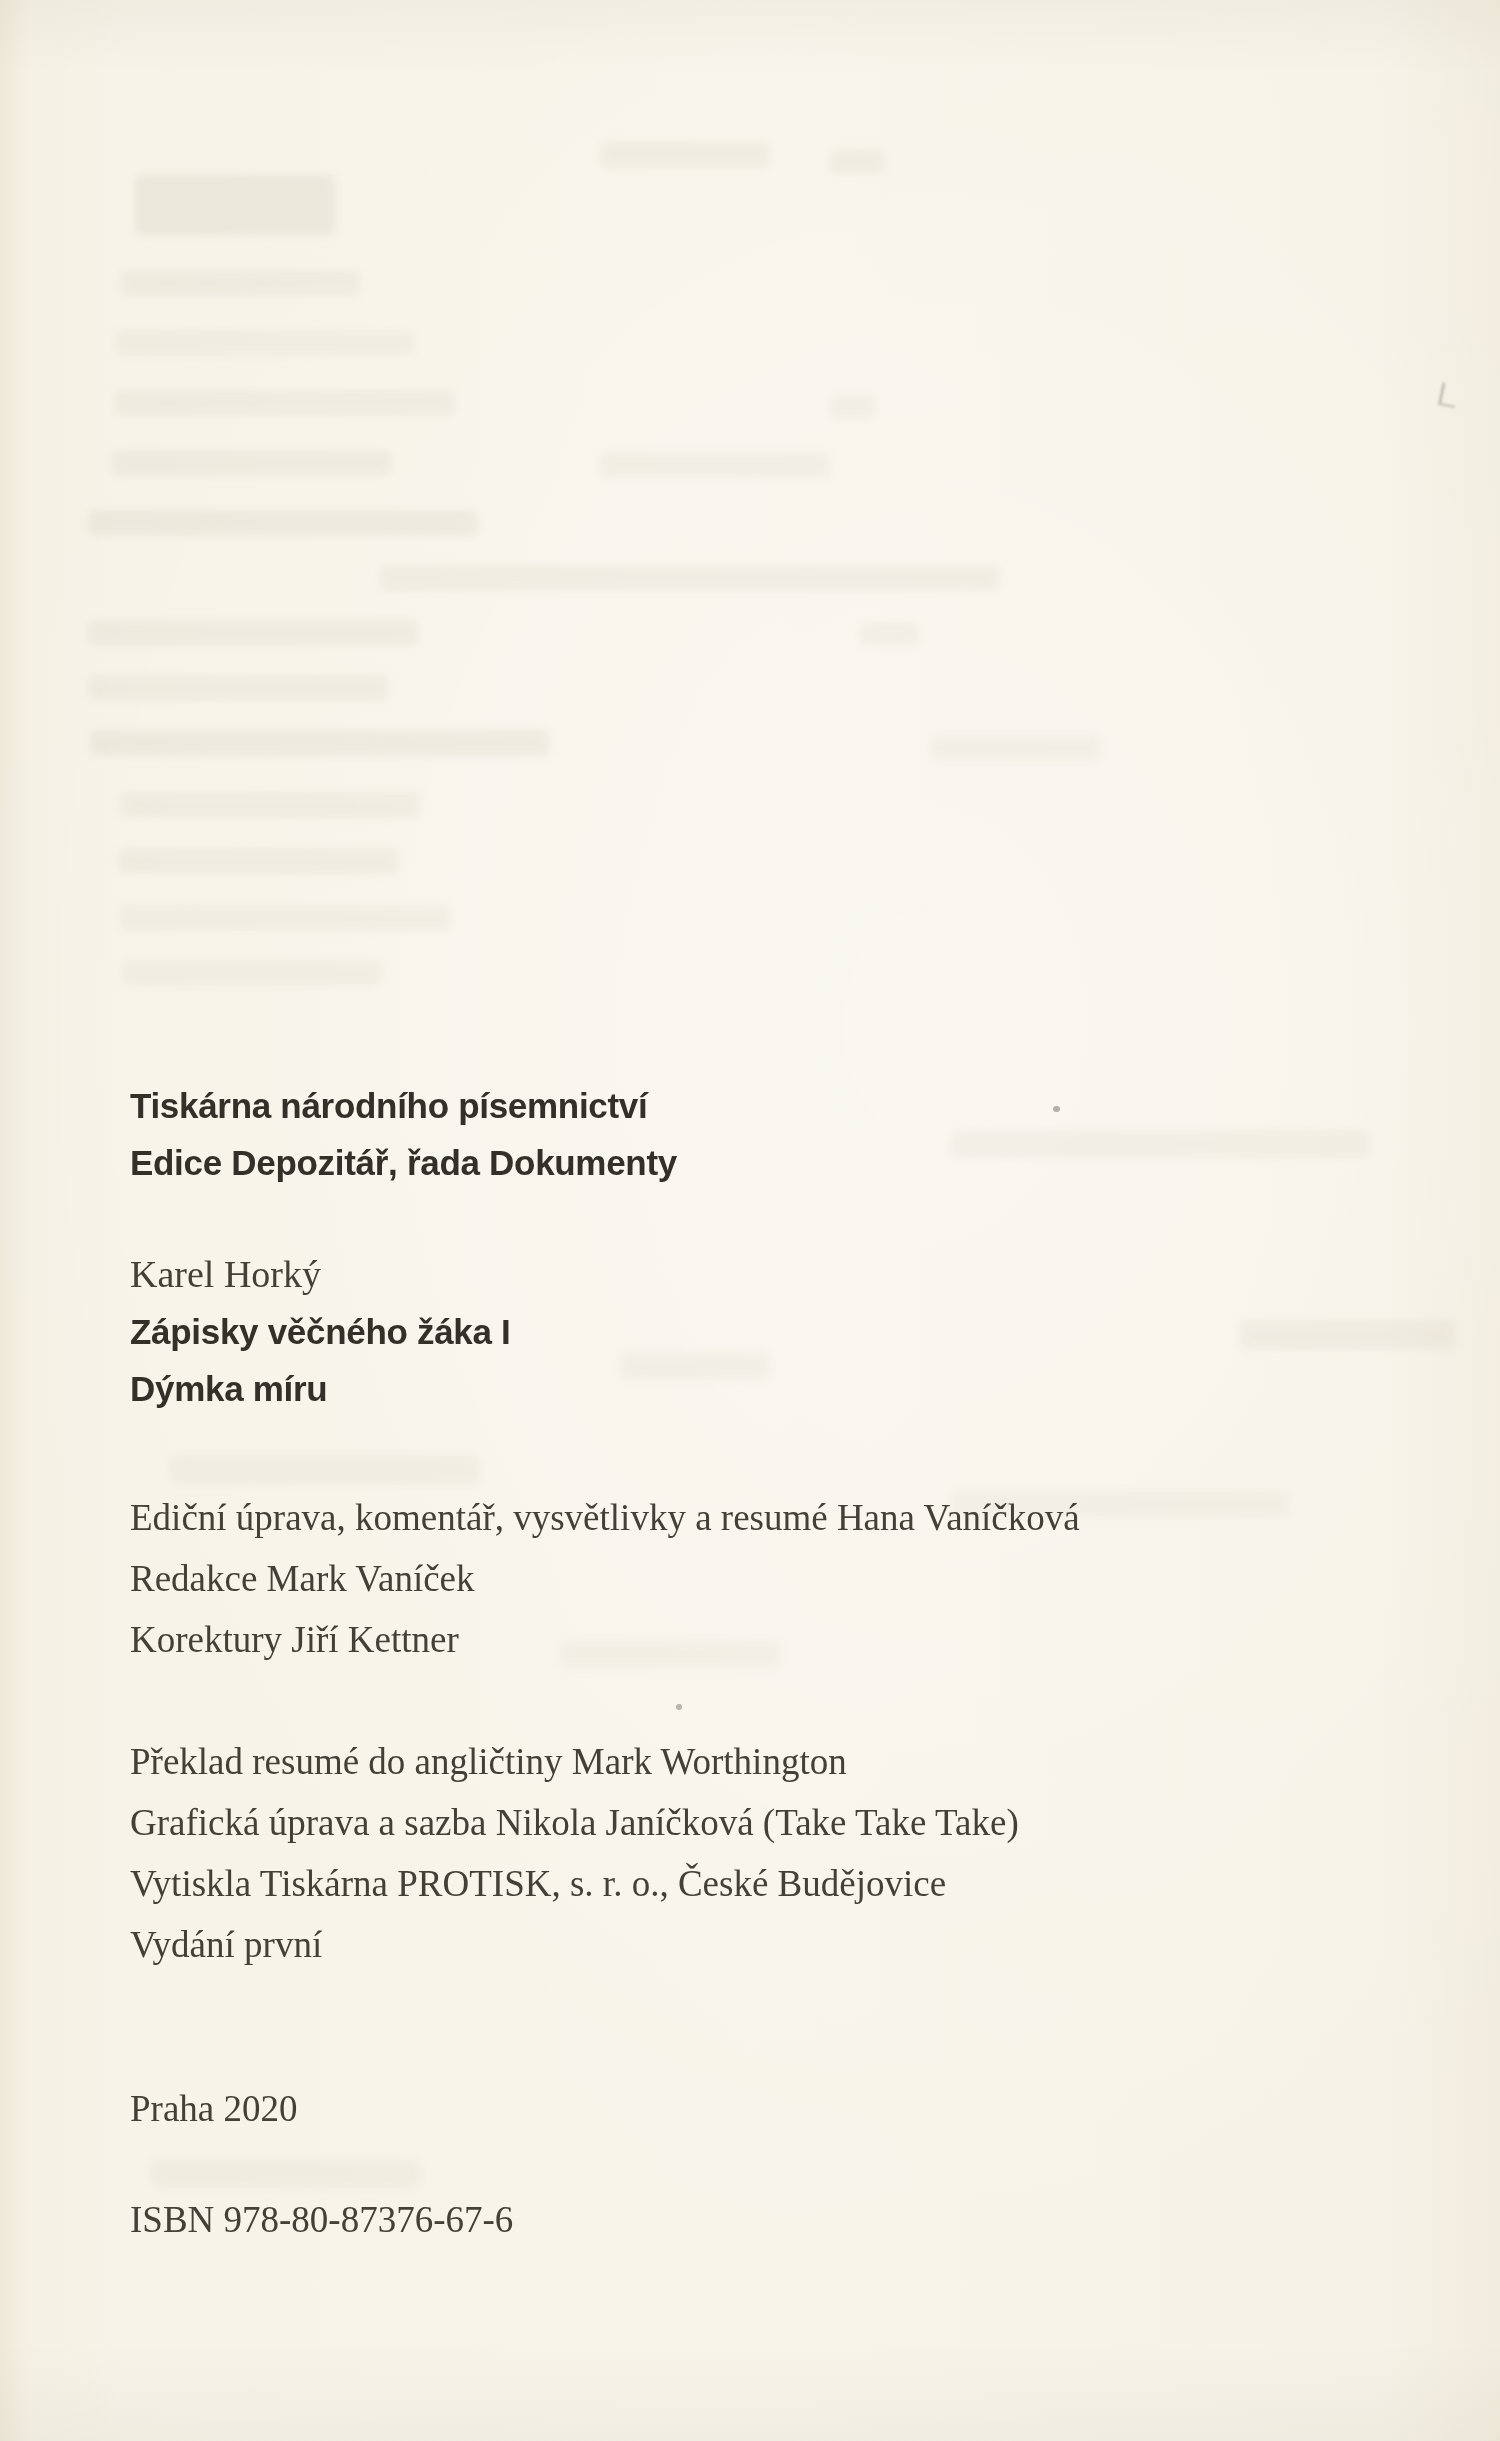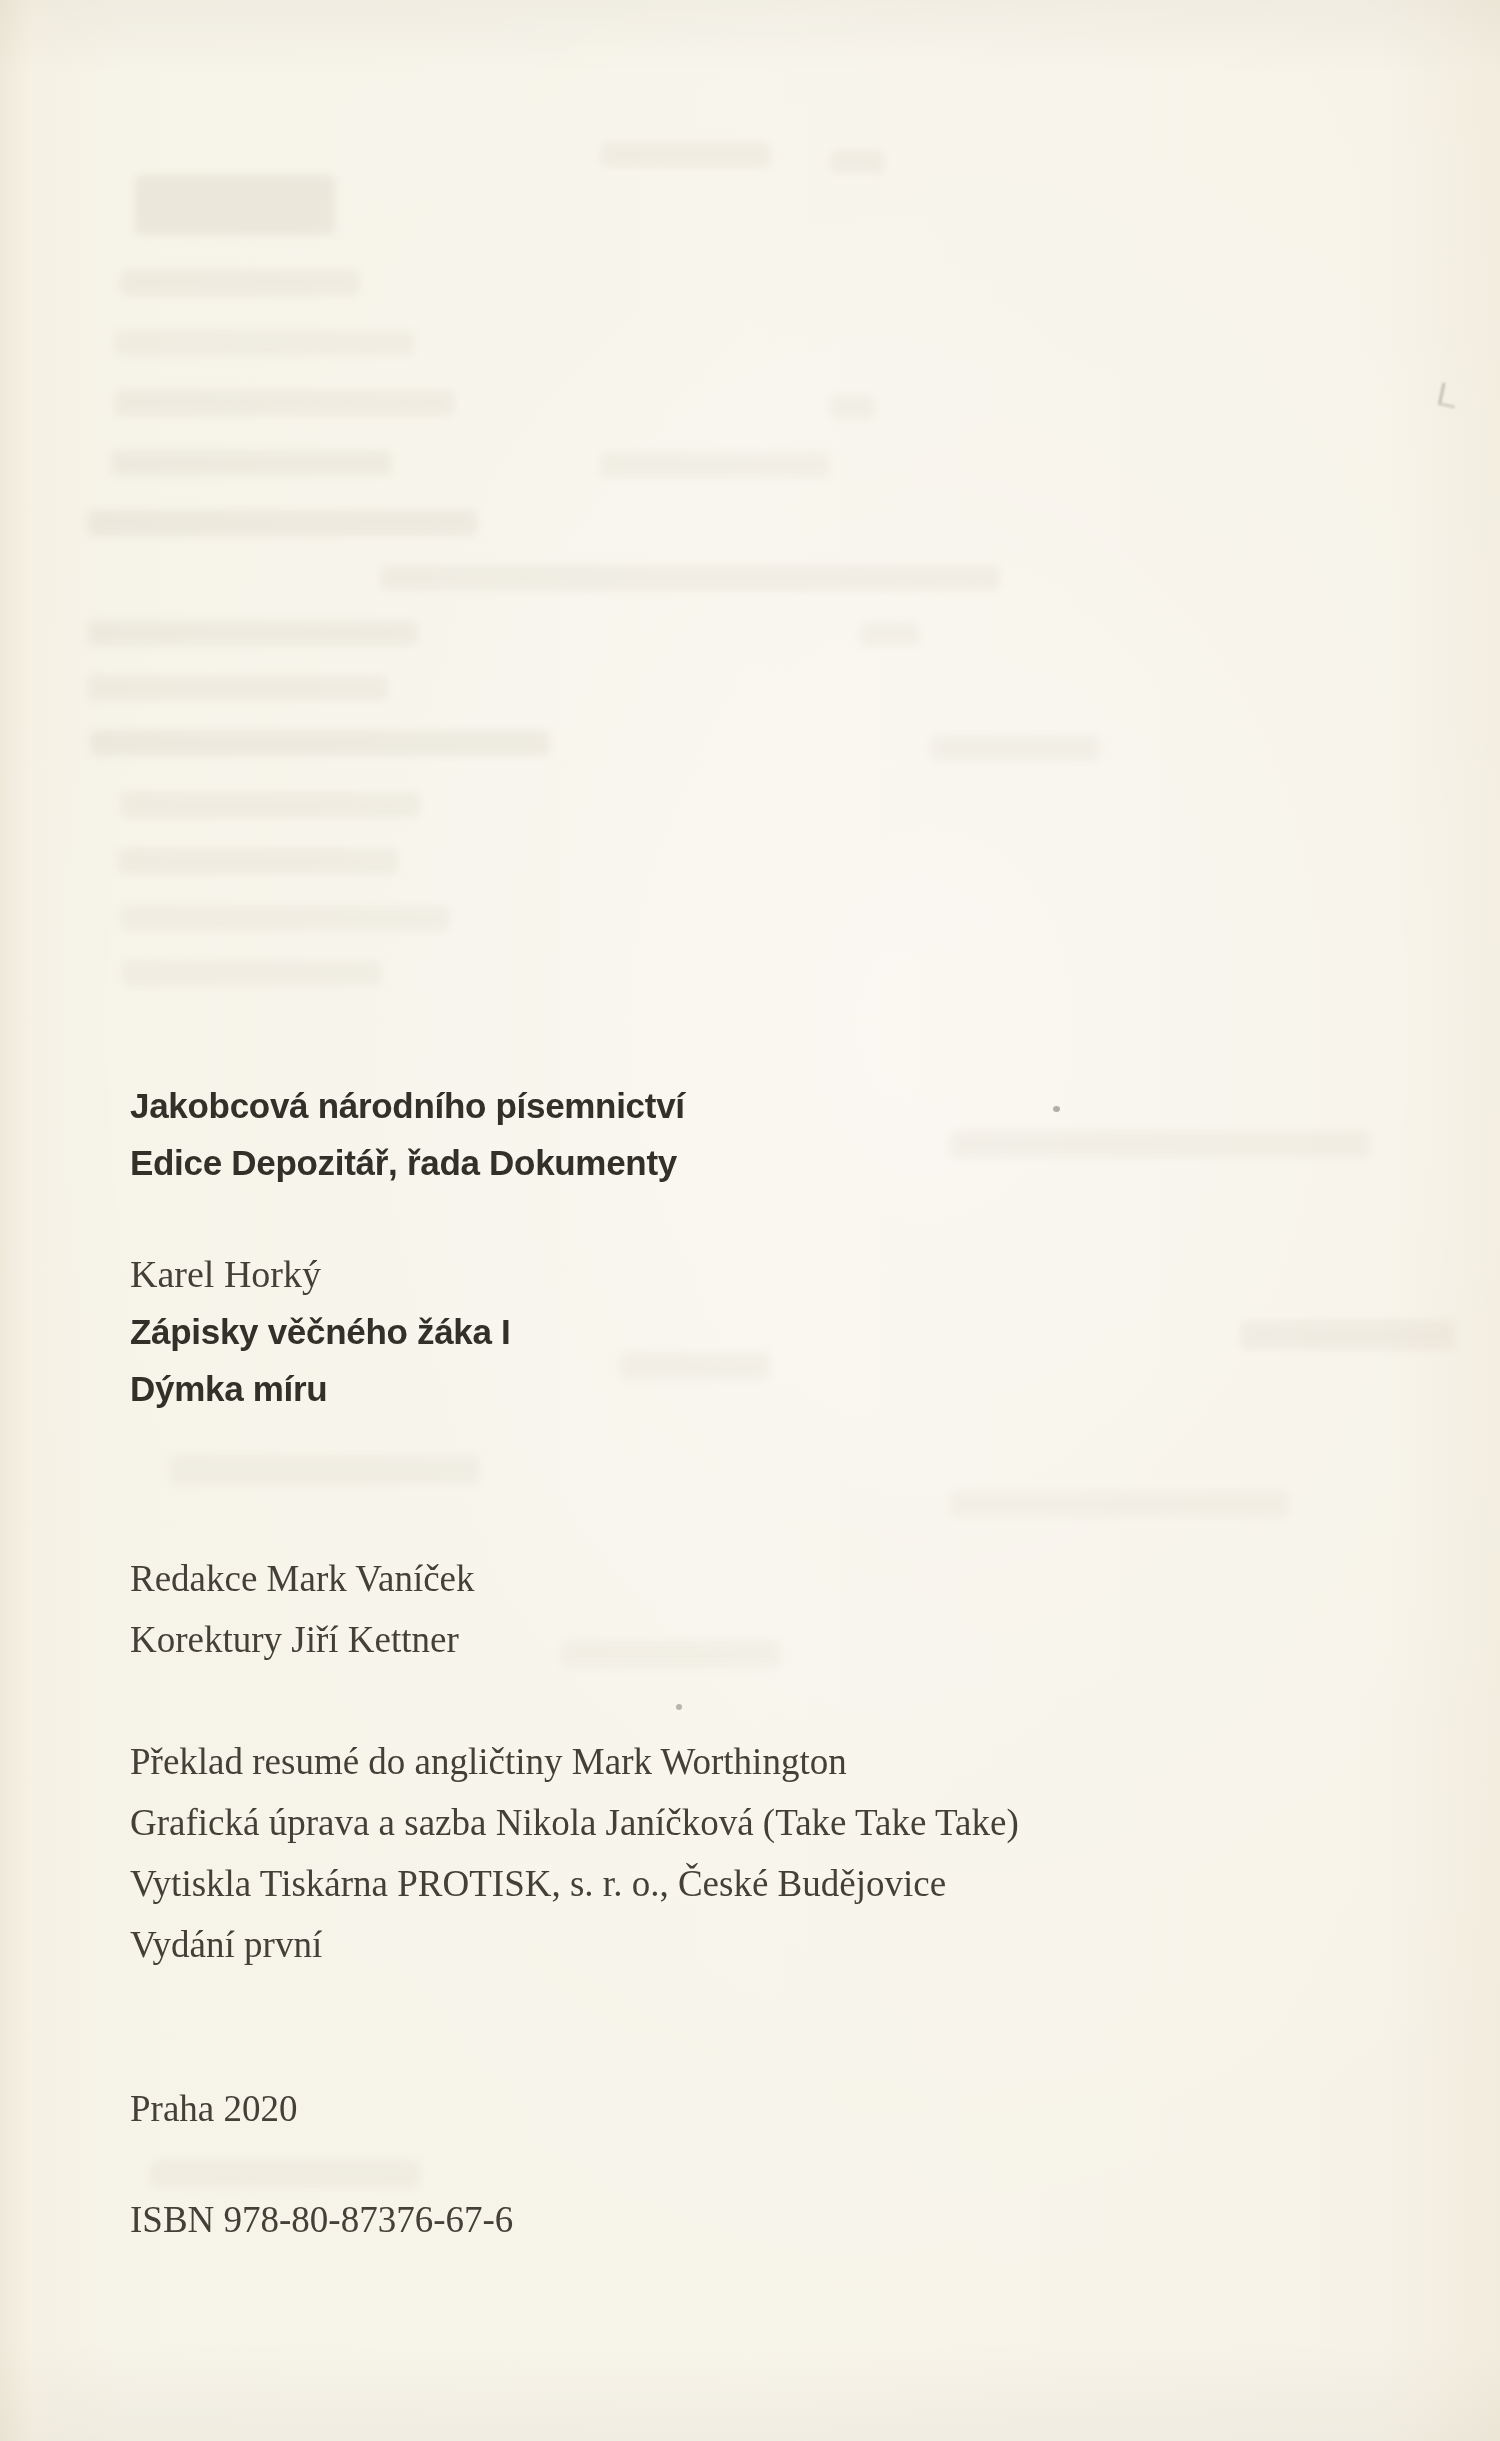--- a/index.html
+++ b/index.html
@@ -102,27 +102,28 @@
   <div class="ghost" style="left:620px; top:1352px; width:150px; height:28px; opacity:0.06;"></div>
   <div class="ghost" style="left:170px; top:1455px; width:310px; height:30px; opacity:0.06;"></div>
   <div class="ghost" style="left:950px; top:1490px; width:340px; height:28px; opacity:0.05;"></div>
   <div class="ghost" style="left:560px; top:1640px; width:220px; height:28px; opacity:0.05;"></div>
   <div class="ghost" style="left:150px; top:2160px; width:270px; height:28px; opacity:0.06;"></div>
 
   <div class="speck" style="left:1053px; top:1106px; width:7px; height:6px; opacity:0.45;"></div>
   <div class="speck" style="left:676px; top:1704px; width:6px; height:6px; opacity:0.4;"></div>
   <div class="edge-mark" style="left:1440px; top:384px;"></div>
 
-  <div class="line sans-bold" style="top:1086px;">Jakobcová národního písemnictví</div>
+  <div class="line sans-bold" style="top:1086px;">Tiskárna národního písemnictví</div>
   <div class="line sans-bold" style="top:1143px;">Edice Depozitář, řada Dokumenty</div>
 
   <div class="line serif-reg author" style="top:1252px;">Karel Horký</div>
   <div class="line sans-bold" style="top:1312px;">Zápisky věčného žáka I</div>
   <div class="line sans-bold" style="top:1369px;">Dýmka míru</div>
 
+  <div class="line serif-reg" style="top:1496px;">Ediční úprava, komentář, vysvětlivky a resumé Hana Vaníčková</div>
   <div class="line serif-reg" style="top:1557px;">Redakce Mark Vaníček</div>
   <div class="line serif-reg" style="top:1618px;">Korektury Jiří Kettner</div>
   <div class="line serif-reg" style="top:1740px;">Překlad resumé do angličtiny Mark Worthington</div>
   <div class="line serif-reg" style="top:1801px;">Grafická úprava a sazba Nikola Janíčková (Take Take Take)</div>
   <div class="line serif-reg" style="top:1862px;">Vytiskla Tiskárna PROTISK, s. r. o., České Budějovice</div>
   <div class="line serif-reg" style="top:1923px;">Vydání první</div>
 
   <div class="line serif-reg" style="top:2087px;">Praha 2020</div>
 
   <div class="line serif-reg" style="top:2198px;">ISBN 978-80-87376-67-6</div>

